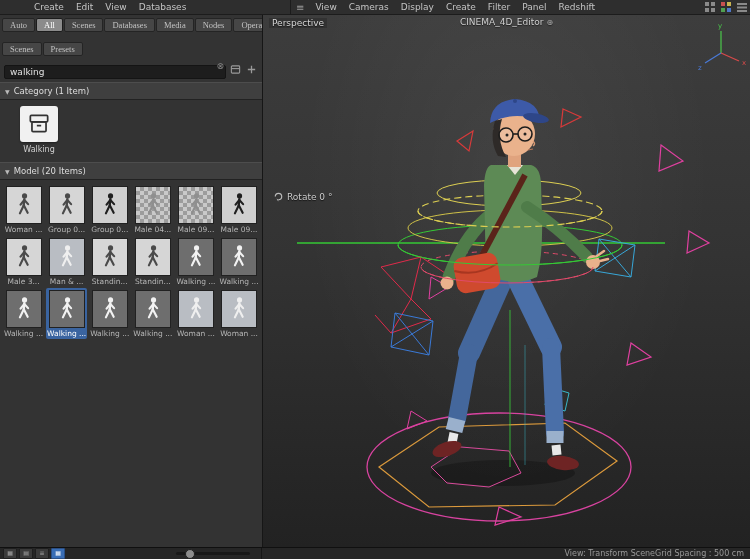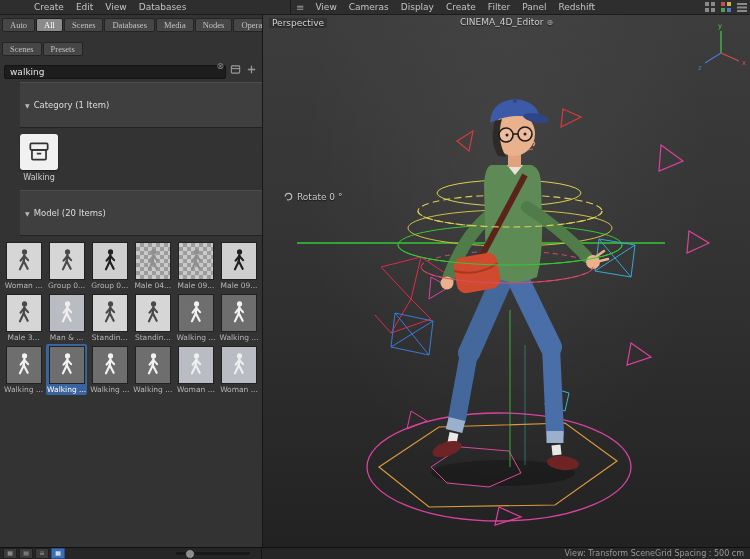--- a/index.html
+++ b/index.html
@@ -34,21 +34,21 @@
 
   .search-row{display:flex;align-items:center;gap:3px;padding:4px 4px 3px 4px;}
   .search-wrap{position:relative;flex:1;}
   .search-input{width:100%;box-sizing:border-box;background:#1d1d1d;border:1px solid #141414;
     border-radius:2px;color:#e0e0e0;font-size:9px;height:14px;padding:0 14px 0 5px;
     font-family:"DejaVu Sans",sans-serif;outline:none;}
   .clear-btn{position:absolute;right:2px;top:1px;color:#8a8a8a;font-size:9px;cursor:default;}
   .sr-icon{width:13px;height:12px;display:flex;align-items:center;justify-content:center;}
 
   .section-header{background:#3f3f3f;border-top:1px solid #4d4d4d;border-bottom:1px solid #222222;
-    font-size:8.5px;color:#dddddd;padding:17px 5px;display:flex;align-items:center;gap:4px;margin-left:20px;}
+    font-size:8.5px;color:#dddddd;padding:3px 5px;display:flex;align-items:center;gap:4px;}
   .tri{font-size:6px;color:#bbbbbb;}
 
   .category-body{padding:6px 12px 8px 12px;display:flex;}
   .cat-item{width:54px;text-align:center;}
   .cat-icon{width:38px;height:36px;margin:0 auto;background:#f1f1f1;border-radius:3px;
     display:flex;align-items:center;justify-content:center;box-shadow:0 1px 2px rgba(0,0,0,.4);}
   .cat-label{font-size:8px;color:#cfcfcf;margin-top:3px;}
 
   .model-grid{display:grid;grid-template-columns:repeat(6,1fr);gap:1px 2px;padding:4px 3px;}
   .model-cell{display:flex;flex-direction:column;align-items:center;padding:2px 1px 1px 1px;border-radius:2px;}
@@ -65,21 +65,21 @@
   
   .viewport{flex:1;position:relative;overflow:hidden;
     background:
       radial-gradient(ellipse at 50% 30%, rgba(255,255,255,0.05), rgba(0,0,0,0) 60%),
       linear-gradient(180deg,#3d3d3d 0%,#333333 45%,#222222 100%);}
   .vp-svg{position:absolute;left:0;top:0;}
   .vp-label{position:absolute;font-size:9px;color:#d6d6d6;text-shadow:0 1px 1px rgba(0,0,0,.6);}
   .vp-persp{top:3px;left:6px;background:rgba(40,40,40,.5);padding:0 3px;}
   .vp-editor{top:2px;left:0;right:0;text-align:center;color:#cfcfcf;}
   .vp-editor .cam-glyph{color:#b0b0b0;font-size:8px;}
-  .rotate-hud{position:absolute;top:176px;left:20px;display:flex;align-items:center;gap:3px;
+  .rotate-hud{position:absolute;top:176px;left:10px;display:flex;align-items:center;gap:3px;
     font-size:9px;color:#cccccc;text-shadow:0 1px 1px rgba(0,0,0,.7);}
 
   
   .statusbar{height:11px;background:#262626;border-top:1px solid #101010;
     display:flex;align-items:center;font-size:8px;flex:0 0 auto;}
   .status-left{width:262px;height:100%;display:flex;align-items:center;gap:2px;
     padding:0 3px;box-sizing:border-box;border-right:1px solid #161616;}
   .f-icon{width:12px;height:9px;background:#3b3b3b;border:1px solid #1f1f1f;border-radius:1px;
     font-size:6px;line-height:8px;text-align:center;color:#a8a8a8;cursor:default;}
   .f-icon.active{background:#3a6eb5;color:#ffffff;border-color:#2a4f86;}

